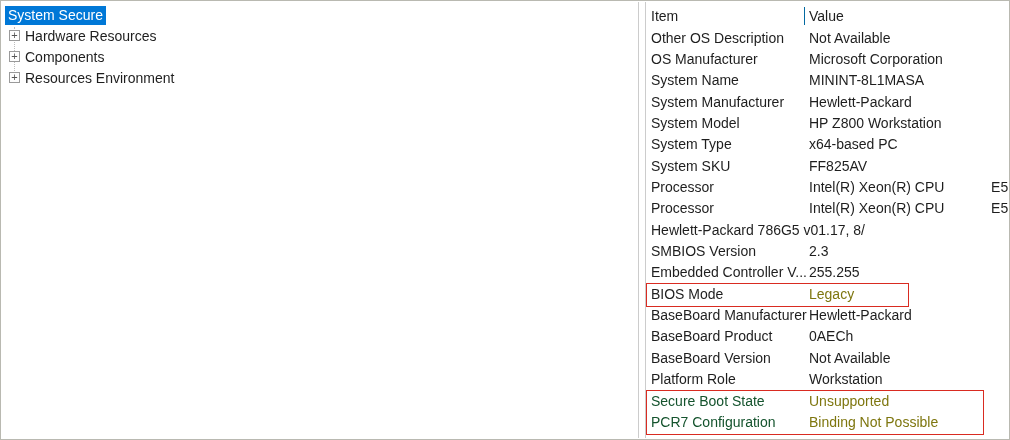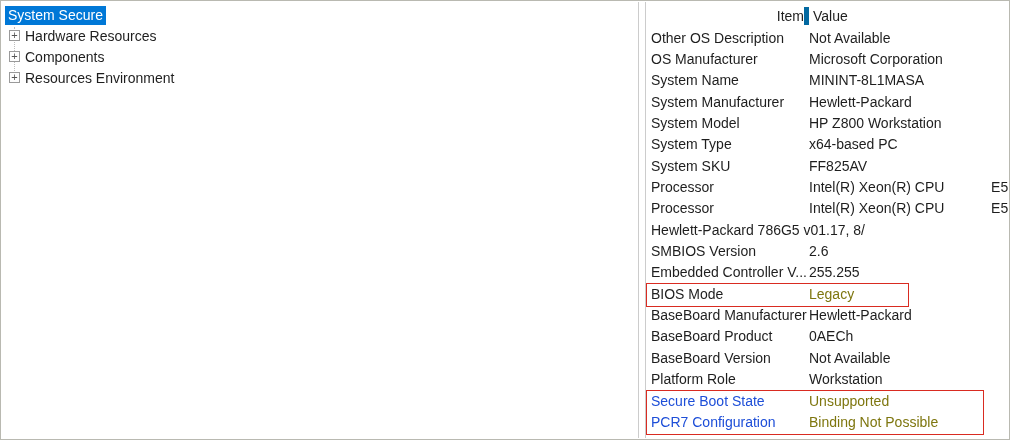--- a/index.html
+++ b/index.html
@@ -67,29 +67,29 @@
     white-space:pre;
     overflow:hidden;
   }
   .drow.header{height:22px;}
   .col-item{
     flex:0 0 158px;width:158px;
     overflow:hidden;white-space:pre;
   }
   .header .col-item{
     flex:0 0 153px;width:153px;
-    border-right:5px solid #0369a1;
-    height:18px;line-height:18px;text-align:right;
+    border-right:1px solid #0369a1;
+    height:18px;line-height:18px;
   }
   .header .col-value{margin-left:4px;}
   .col-value{
     flex:1 1 auto;
     overflow:hidden;white-space:pre;
   }
-  .hl{color:#1d4ed8;}
+  .hl{color:#14532d;}
   .hl-val{color:#7e760f;}
   
   .redbox{
     position:absolute;
     border:1px solid #d92b21;
     pointer-events:none;
     z-index:5;
   }
   .box-bios{left:645px;top:282px;width:261px;height:22px;}
   .box-secure{left:645px;top:389px;width:336px;height:43px;}
@@ -157,21 +157,21 @@
     </div>
     <div class="drow">
       <span class="col-item">Processor</span>
       <span class="col-value">Intel(R) Xeon(R) CPU            E5506</span>
     </div>
     <div class="drow">
       <span class="col-value">Hewlett-Packard 786G5 v01.17, 8/</span>
     </div>
     <div class="drow">
       <span class="col-item">SMBIOS Version</span>
-      <span class="col-value">2.6</span>
+      <span class="col-value">2.3</span>
     </div>
     <div class="drow">
       <span class="col-item">Embedded Controller V...</span>
       <span class="col-value">255.255</span>
     </div>
     <div class="drow">
       <span class="col-item">BIOS Mode</span>
       <span class="col-value hl-val">Legacy</span>
     </div>
     <div class="drow">

